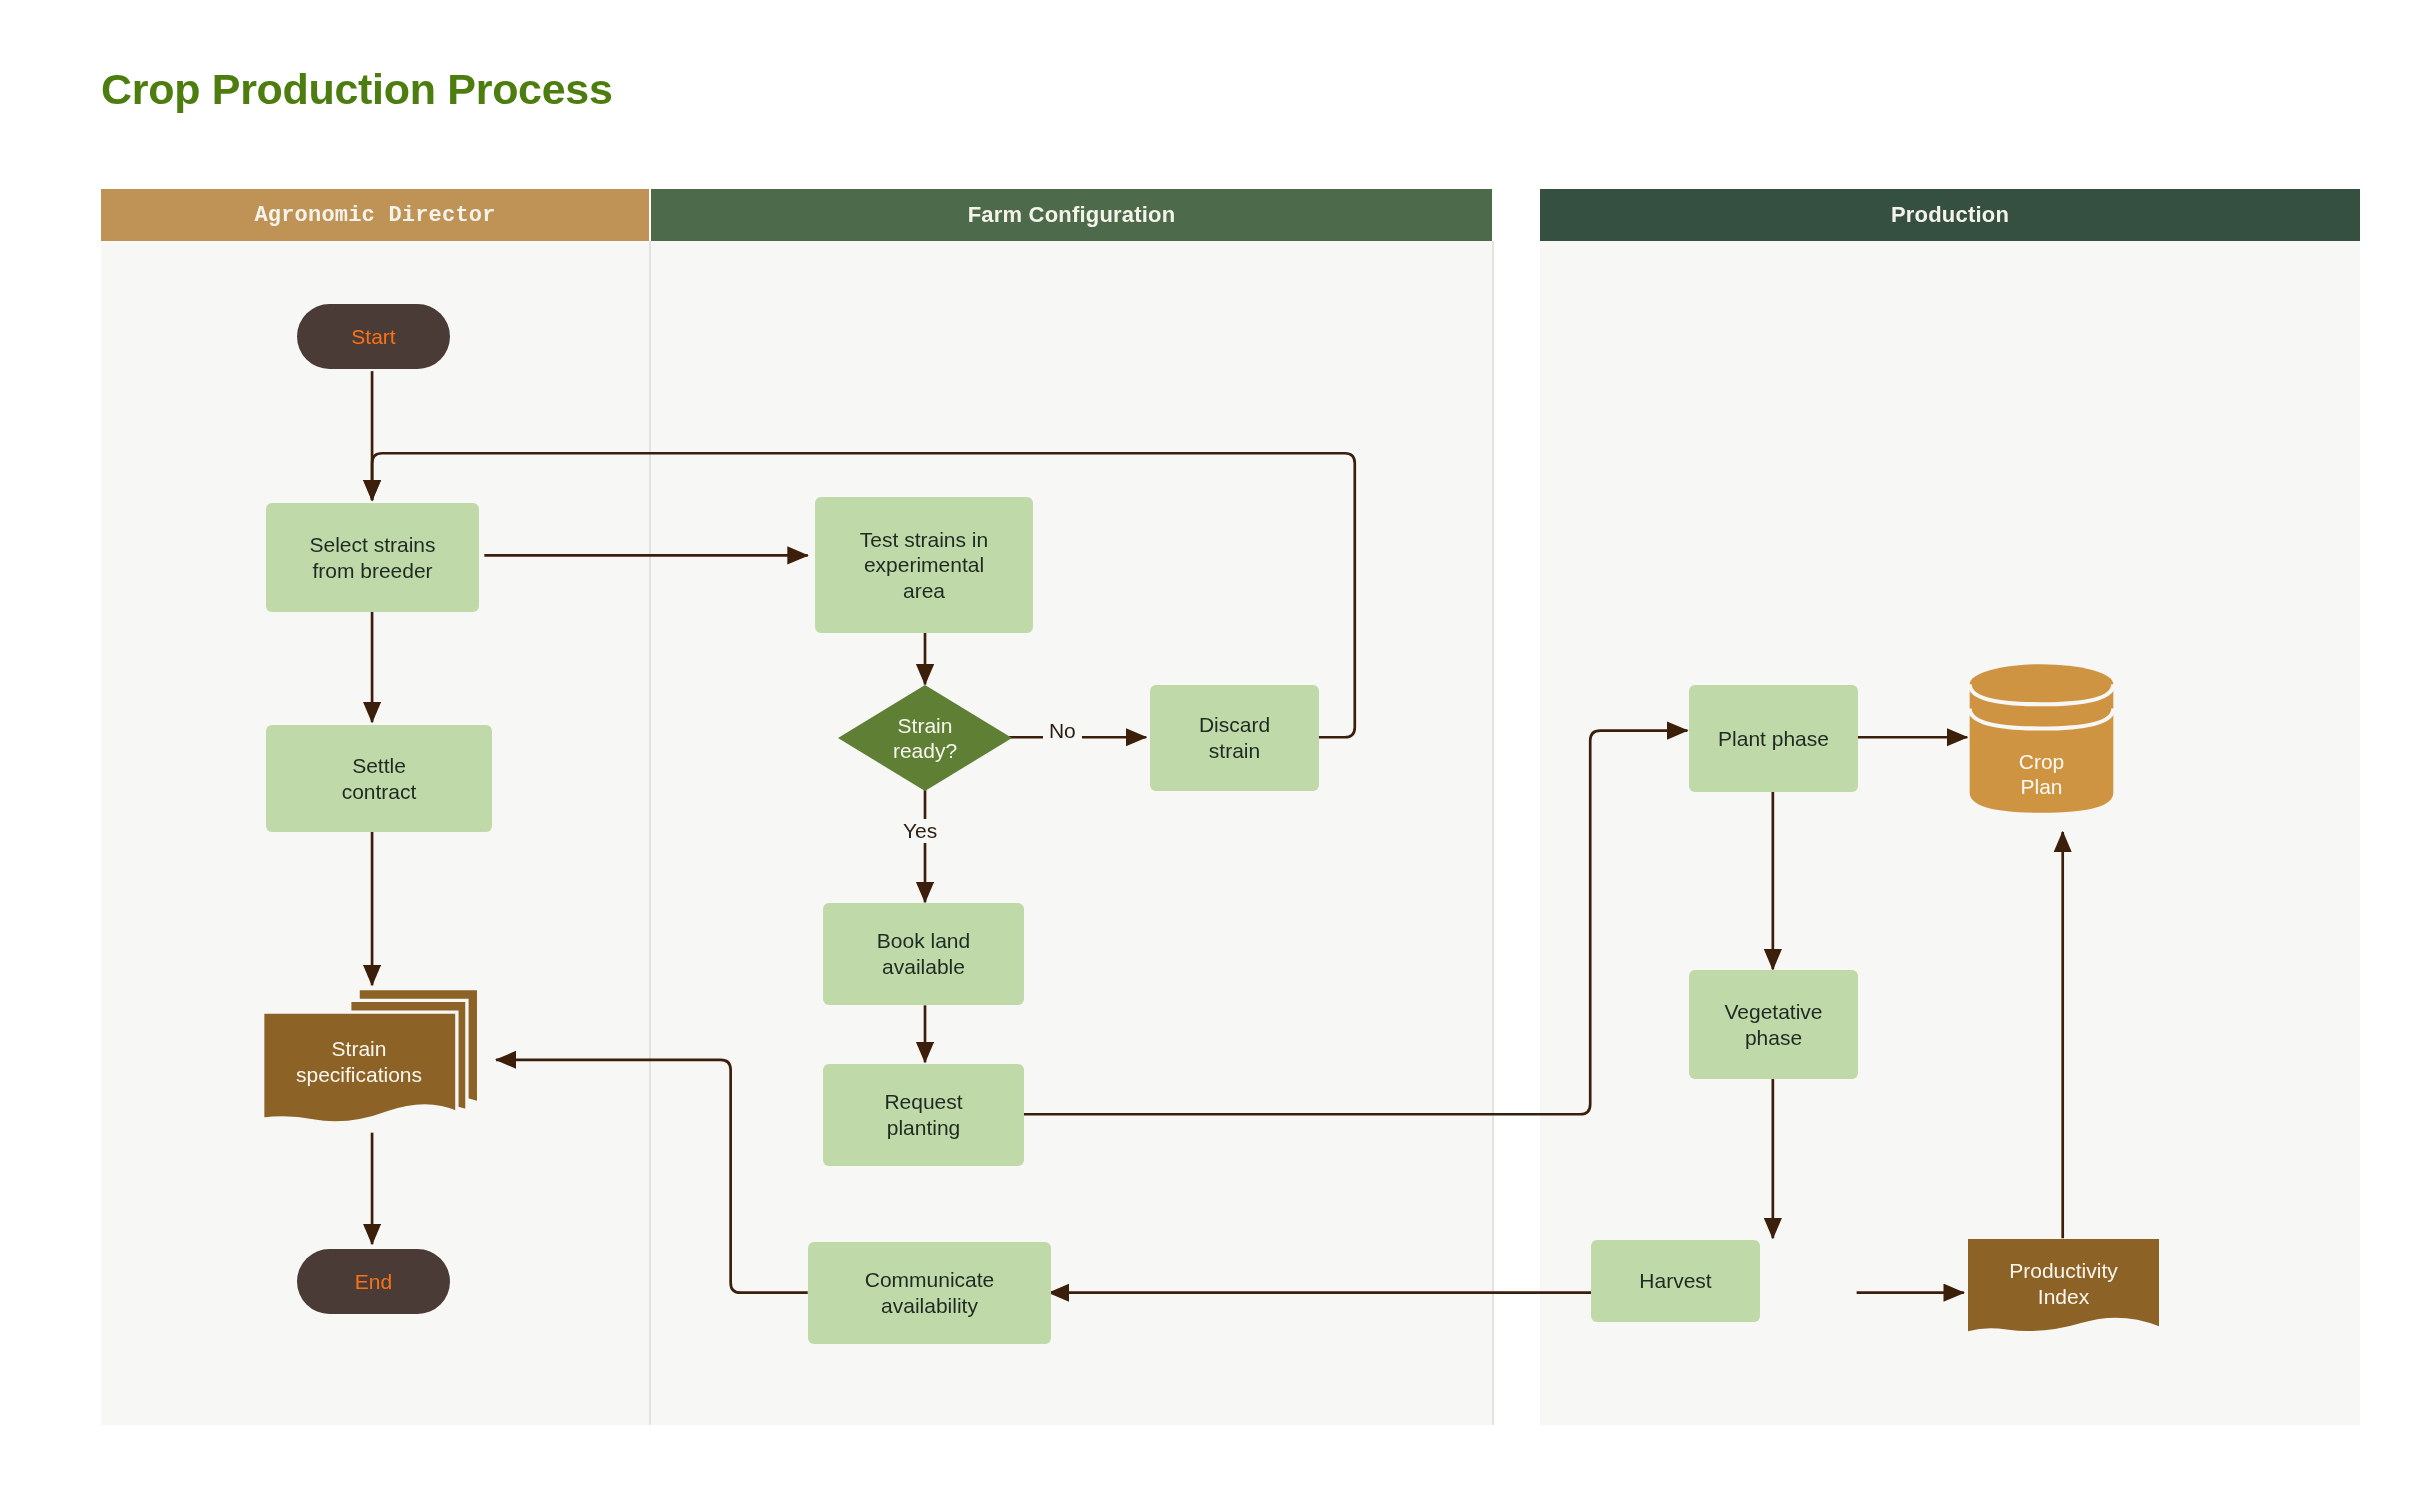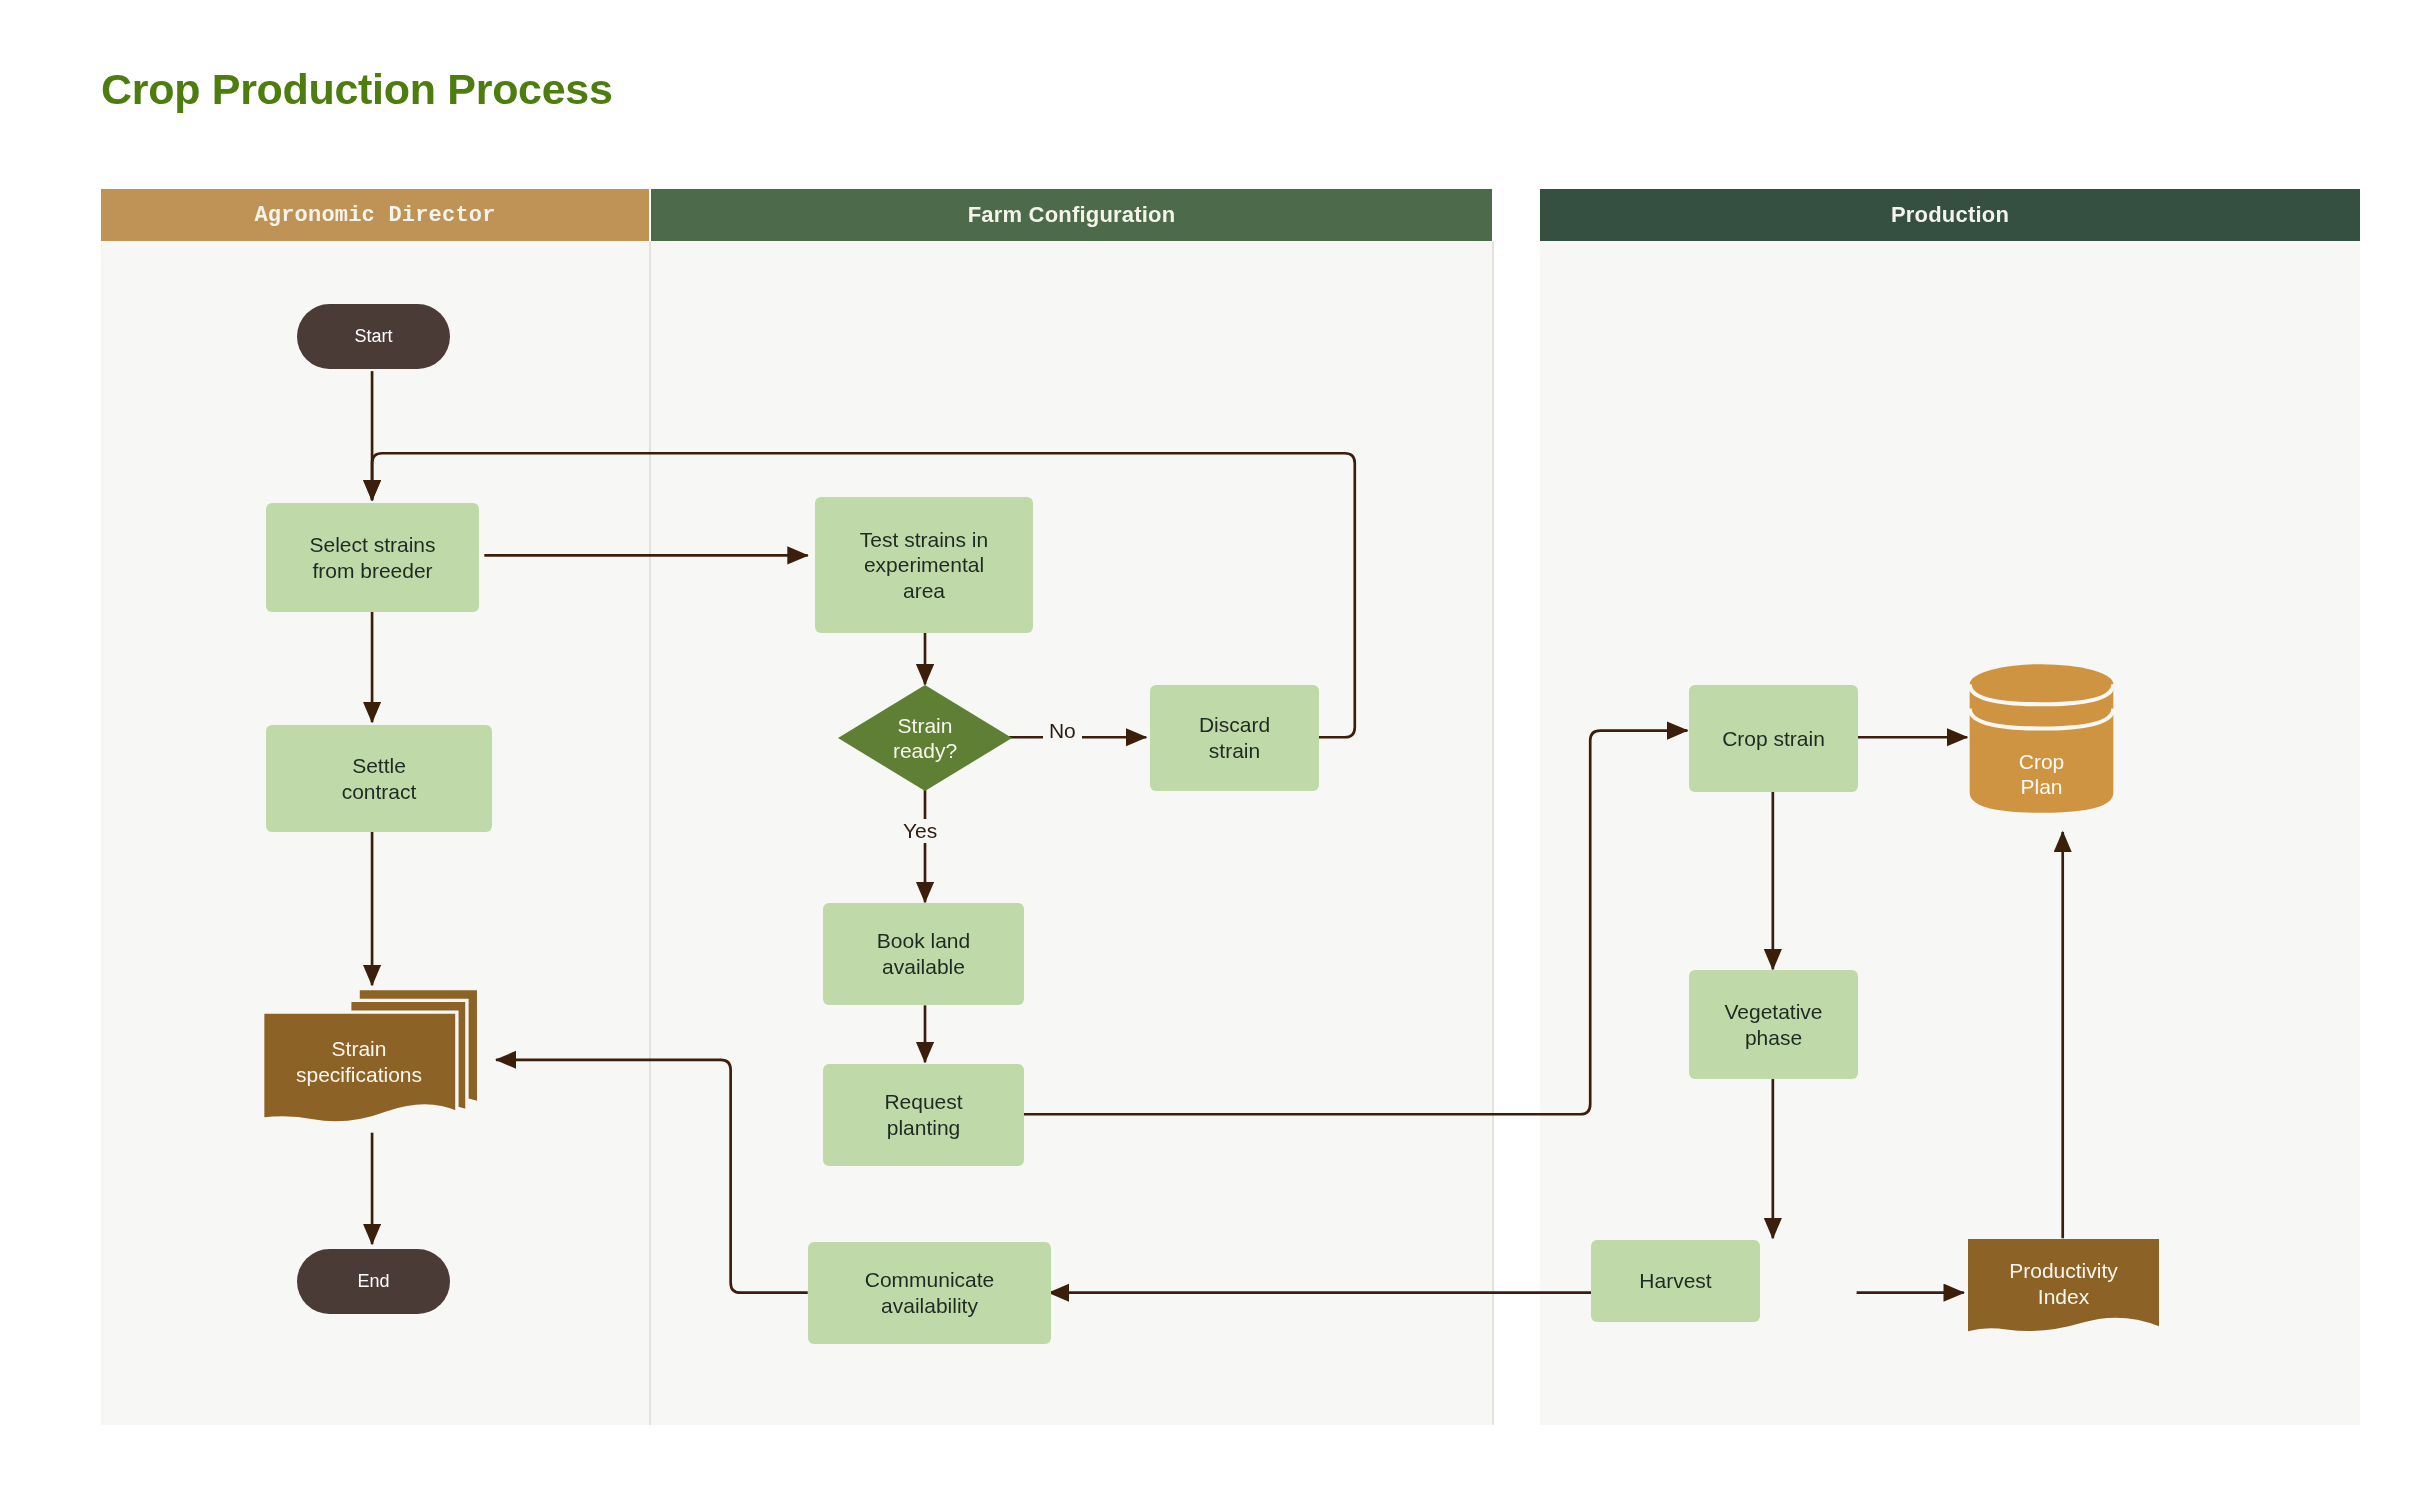--- a/index.html
+++ b/index.html
@@ -74,22 +74,22 @@
   }
   .node-process {
     background: #bfd9a8;
     border-radius: 5.9px;
     color: #1f2a22;
     font-size: 21px;
   }
   .node-terminal {
     background: #4a3b36;
     border-radius: 837px;
-    color: #ffffff;
-    font-size: 18px;
+    color: #f97316;
+    font-size: 21px;
   }
   .node-decision-wrap {
     position: absolute;
   }
   .node-decision-wrap .diamond {
     position: absolute;
     left: 0; top: 0;
     width: 100%; height: 100%;
     background: #5f8034;
     clip-path: polygon(50% 0%, 100% 50%, 50% 100%, 0% 50%);
@@ -276,21 +276,21 @@
   </div>
 
   <div class="edge-label" style="left:1043px; top:719px;">
     <span>No</span>
   </div>
   <div class="edge-label" style="left:897px; top:819px;">
     <span>Yes</span>
   </div>
 
   <div class="node node-process" style="left:1689px; top:685px; width:169px; height:107px;">
-    <span>Crop strain</span>
+    <span>Plant phase</span>
   </div>
 
   <div class="node node-process" style="left:1689px; top:970px; width:169px; height:109px;">
     <span>Vegetative<br>phase</span>
   </div>
 
   <div class="node node-process" style="left:1591px; top:1240px; width:169px; height:82px;">
     <span>Harvest</span>
   </div>
 

